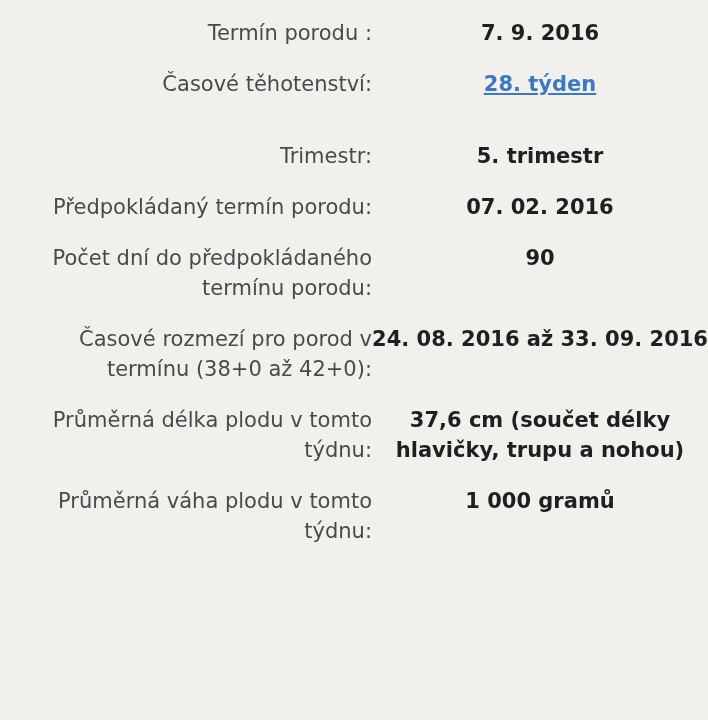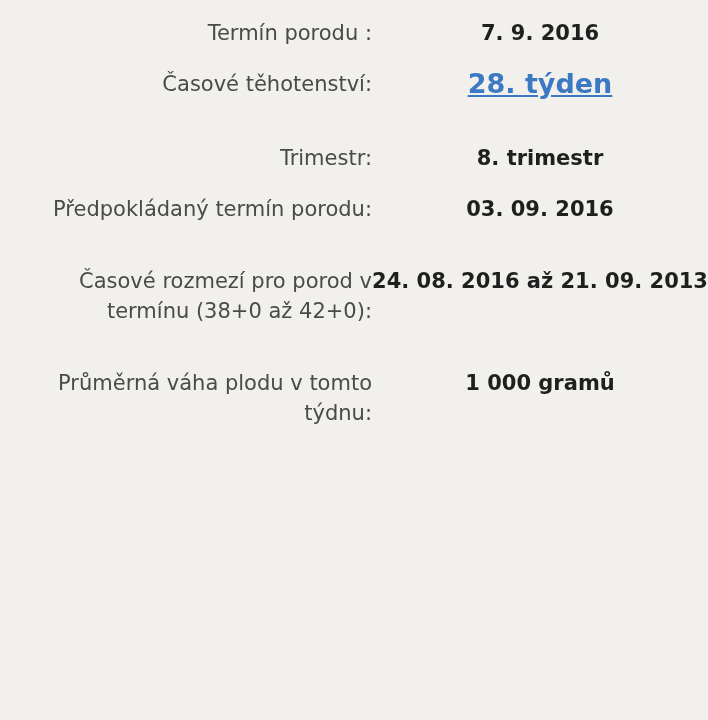--- a/index.html
+++ b/index.html
@@ -61,21 +61,21 @@
   }
 
   .spacer-cell {
     height: 21px;
   }
 
   a.week-link {
     color: #3b79c4;
     text-decoration: underline;
     font-weight: bold;
-    font-size: 27px;
+    font-size: 21px;
   }
 
   
   .last td { padding-bottom: 20px; }
 </style>
 </head>
 <body>
 
 <div class="sheet">
   <table class="info">
@@ -101,50 +101,58 @@
           <td class="spacer-cell"></td>
         </tr>
 
       <tr>
           <td class="spacer-cell"></td>
           <td class="spacer-cell"></td>
         </tr>
 
       <tr class="row">
         <td class="label">Trimestr:</td>
-        <td class="value">8. trimestr</td>
+        <td class="value">5. trimestr</td>
       </tr>
       <tr>
           <td class="spacer-cell"></td>
           <td class="spacer-cell"></td>
         </tr>
 
       <tr class="row">
         <td class="label">Předpokládaný termín porodu:</td>
-        <td class="value">03. 09. 2016</td>
+        <td class="value">07. 02. 2016</td>
       </tr>
       <tr>
           <td class="spacer-cell"></td>
           <td class="spacer-cell"></td>
         </tr>
 
+      <tr class="row">
+        <td class="label">Počet dní do předpokládaného termínu porodu:</td>
+        <td class="value">90</td>
+      </tr>
       <tr>
           <td class="spacer-cell"></td>
           <td class="spacer-cell"></td>
         </tr>
 
       <tr class="row">
         <td class="label">Časové rozmezí pro porod v termínu (38+0 až 42+0):</td>
-        <td class="value">24. 08. 2016 až 21. 09. 2013</td>
+        <td class="value">24. 08. 2016 až 33. 09. 2016</td>
       </tr>
       <tr>
           <td class="spacer-cell"></td>
           <td class="spacer-cell"></td>
         </tr>
 
+      <tr class="row">
+        <td class="label">Průměrná délka plodu v tomto týdnu:</td>
+        <td class="value">37,6 cm (součet délky hlavičky, trupu a nohou)</td>
+      </tr>
       <tr>
           <td class="spacer-cell"></td>
           <td class="spacer-cell"></td>
         </tr>
 
       <tr class="row last">
         <td class="label">Průměrná váha plodu v tomto týdnu:</td>
         <td class="value">1 000 gramů</td>
       </tr>
 

